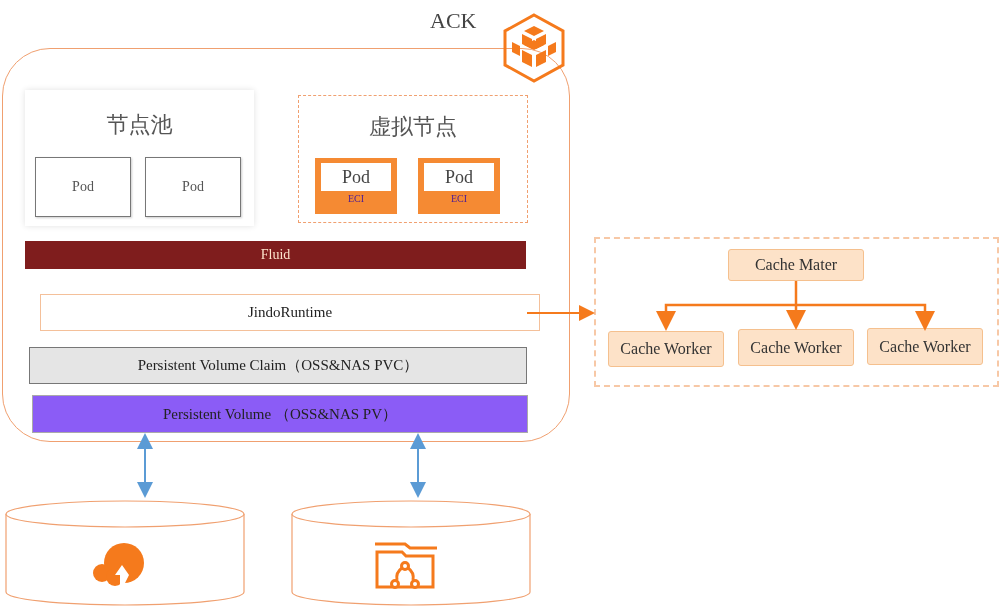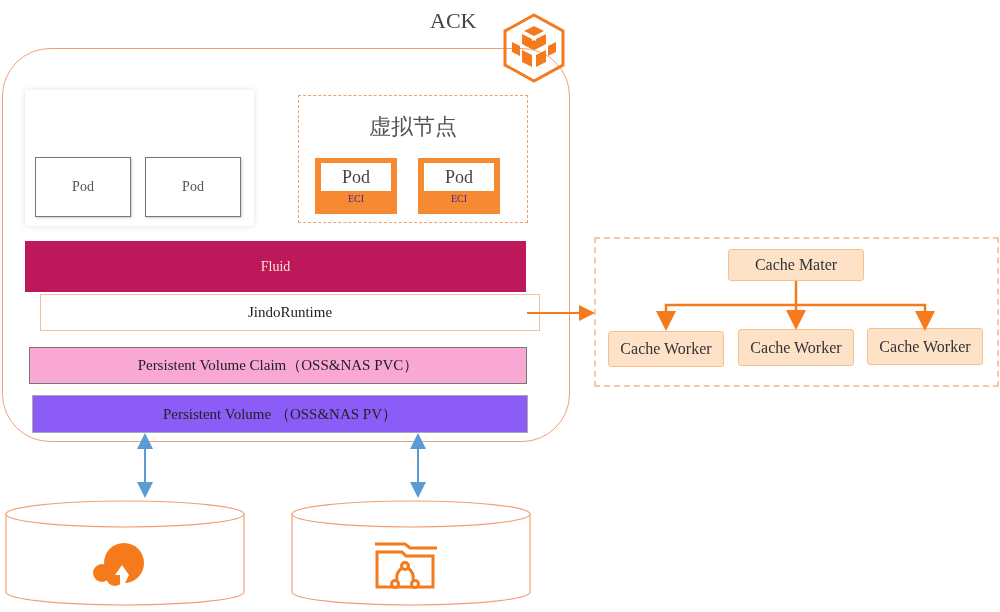--- a/index.html
+++ b/index.html
@@ -9,23 +9,23 @@
   .ack-title{left:430px;top:8px;font-size:22px;color:#444;}
   .ack-logo{left:500px;top:12px;width:68px;height:72px;}
   .pool{left:25px;top:90px;width:229px;height:136px;background:#fff;box-shadow:0 0 6px rgba(0,0,0,0.12);}
   .pool-title{left:0;top:20px;width:100%;text-align:center;font-size:22px;color:#555;}
   .pod{width:96px;height:60px;border:1px solid #777;background:#fff;display:flex;align-items:center;justify-content:center;font-size:14px;color:#555;box-shadow:1px 1px 2px rgba(0,0,0,0.2);}
   .vnode{left:298px;top:95px;width:230px;height:128px;border:1.5px dashed #f0a070;}
   .vnode-title{left:0;top:16px;width:100%;text-align:center;font-size:22px;color:#555;}
   .eci{width:82px;height:56px;background:#f58a33;}
   .eci-pod{left:6px;top:5px;width:70px;height:28px;background:#fff;font-size:18px;color:#444;display:flex;align-items:center;justify-content:center;}
   .eci-label{left:0;top:35px;width:100%;text-align:center;font-size:10px;color:#4c1d95;}
-  .fluid{left:25px;top:241px;width:501px;height:51px;background:#be185d;color:#fde4cc;font-size:14px;display:flex;align-items:center;justify-content:center;}
+  .fluid{left:25px;top:241px;width:501px;height:28px;background:#7f1d1d;color:#fde4cc;font-size:14px;display:flex;align-items:center;justify-content:center;}
   .jindo{left:40px;top:294px;width:500px;height:37px;border:1px solid #f4c09a;background:#fff;font-size:15px;color:#222;display:flex;align-items:center;justify-content:center;}
-  .pvc{left:29px;top:347px;width:498px;height:37px;border:1px solid #777;background:#f9a8d4;font-size:15px;color:#222;display:flex;align-items:center;justify-content:center;}
+  .pvc{left:29px;top:347px;width:498px;height:37px;border:1px solid #777;background:#e5e5e5;font-size:15px;color:#222;display:flex;align-items:center;justify-content:center;}
   .pv{left:32px;top:395px;width:496px;height:38px;border:1px solid #aaa;background:#8b5cf6;font-size:15px;color:#222;display:flex;align-items:center;justify-content:center;}
   .cache-frame{left:594px;top:237px;width:405px;height:150px;border:2px dashed #f7c8a6;}
   .cbox{background:#fde2c8;border:1px solid #f5c08e;border-radius:3px;font-size:16px;color:#333;display:flex;align-items:center;justify-content:center;}
   svg.overlay{position:absolute;left:0;top:0;}
 </style>
 </head>
 <body>
 
 <div class="abs ack-frame"></div>
 <div class="abs ack-title">ACK</div>
@@ -39,20 +39,21 @@
       <polygon points="12,30 20,34 20,44 12,40"></polygon>
       <polygon points="56,30 48,34 48,44 56,40"></polygon>
       <polygon points="22,38 32,43 32,55 22,50"></polygon>
       <polygon points="46,38 36,43 36,55 46,50"></polygon>
       <polygon points="34,28 44,33 34,38 24,33"></polygon>
     </g>
   </svg>
 </div>
 
 <div class="abs pool">
+  <div class="abs pool-title">节点池</div>
   <div class="abs pod" style="left:10px;top:67px;">Pod</div>
   <div class="abs pod" style="left:120px;top:67px;">Pod</div>
 </div>
 
 <div class="abs vnode">
   <div class="abs vnode-title">虚拟节点</div>
   <div class="abs eci" style="left:16px;top:62px;">
     <div class="abs eci-pod">Pod</div>
     <div class="abs eci-label">ECI</div>
   </div>

